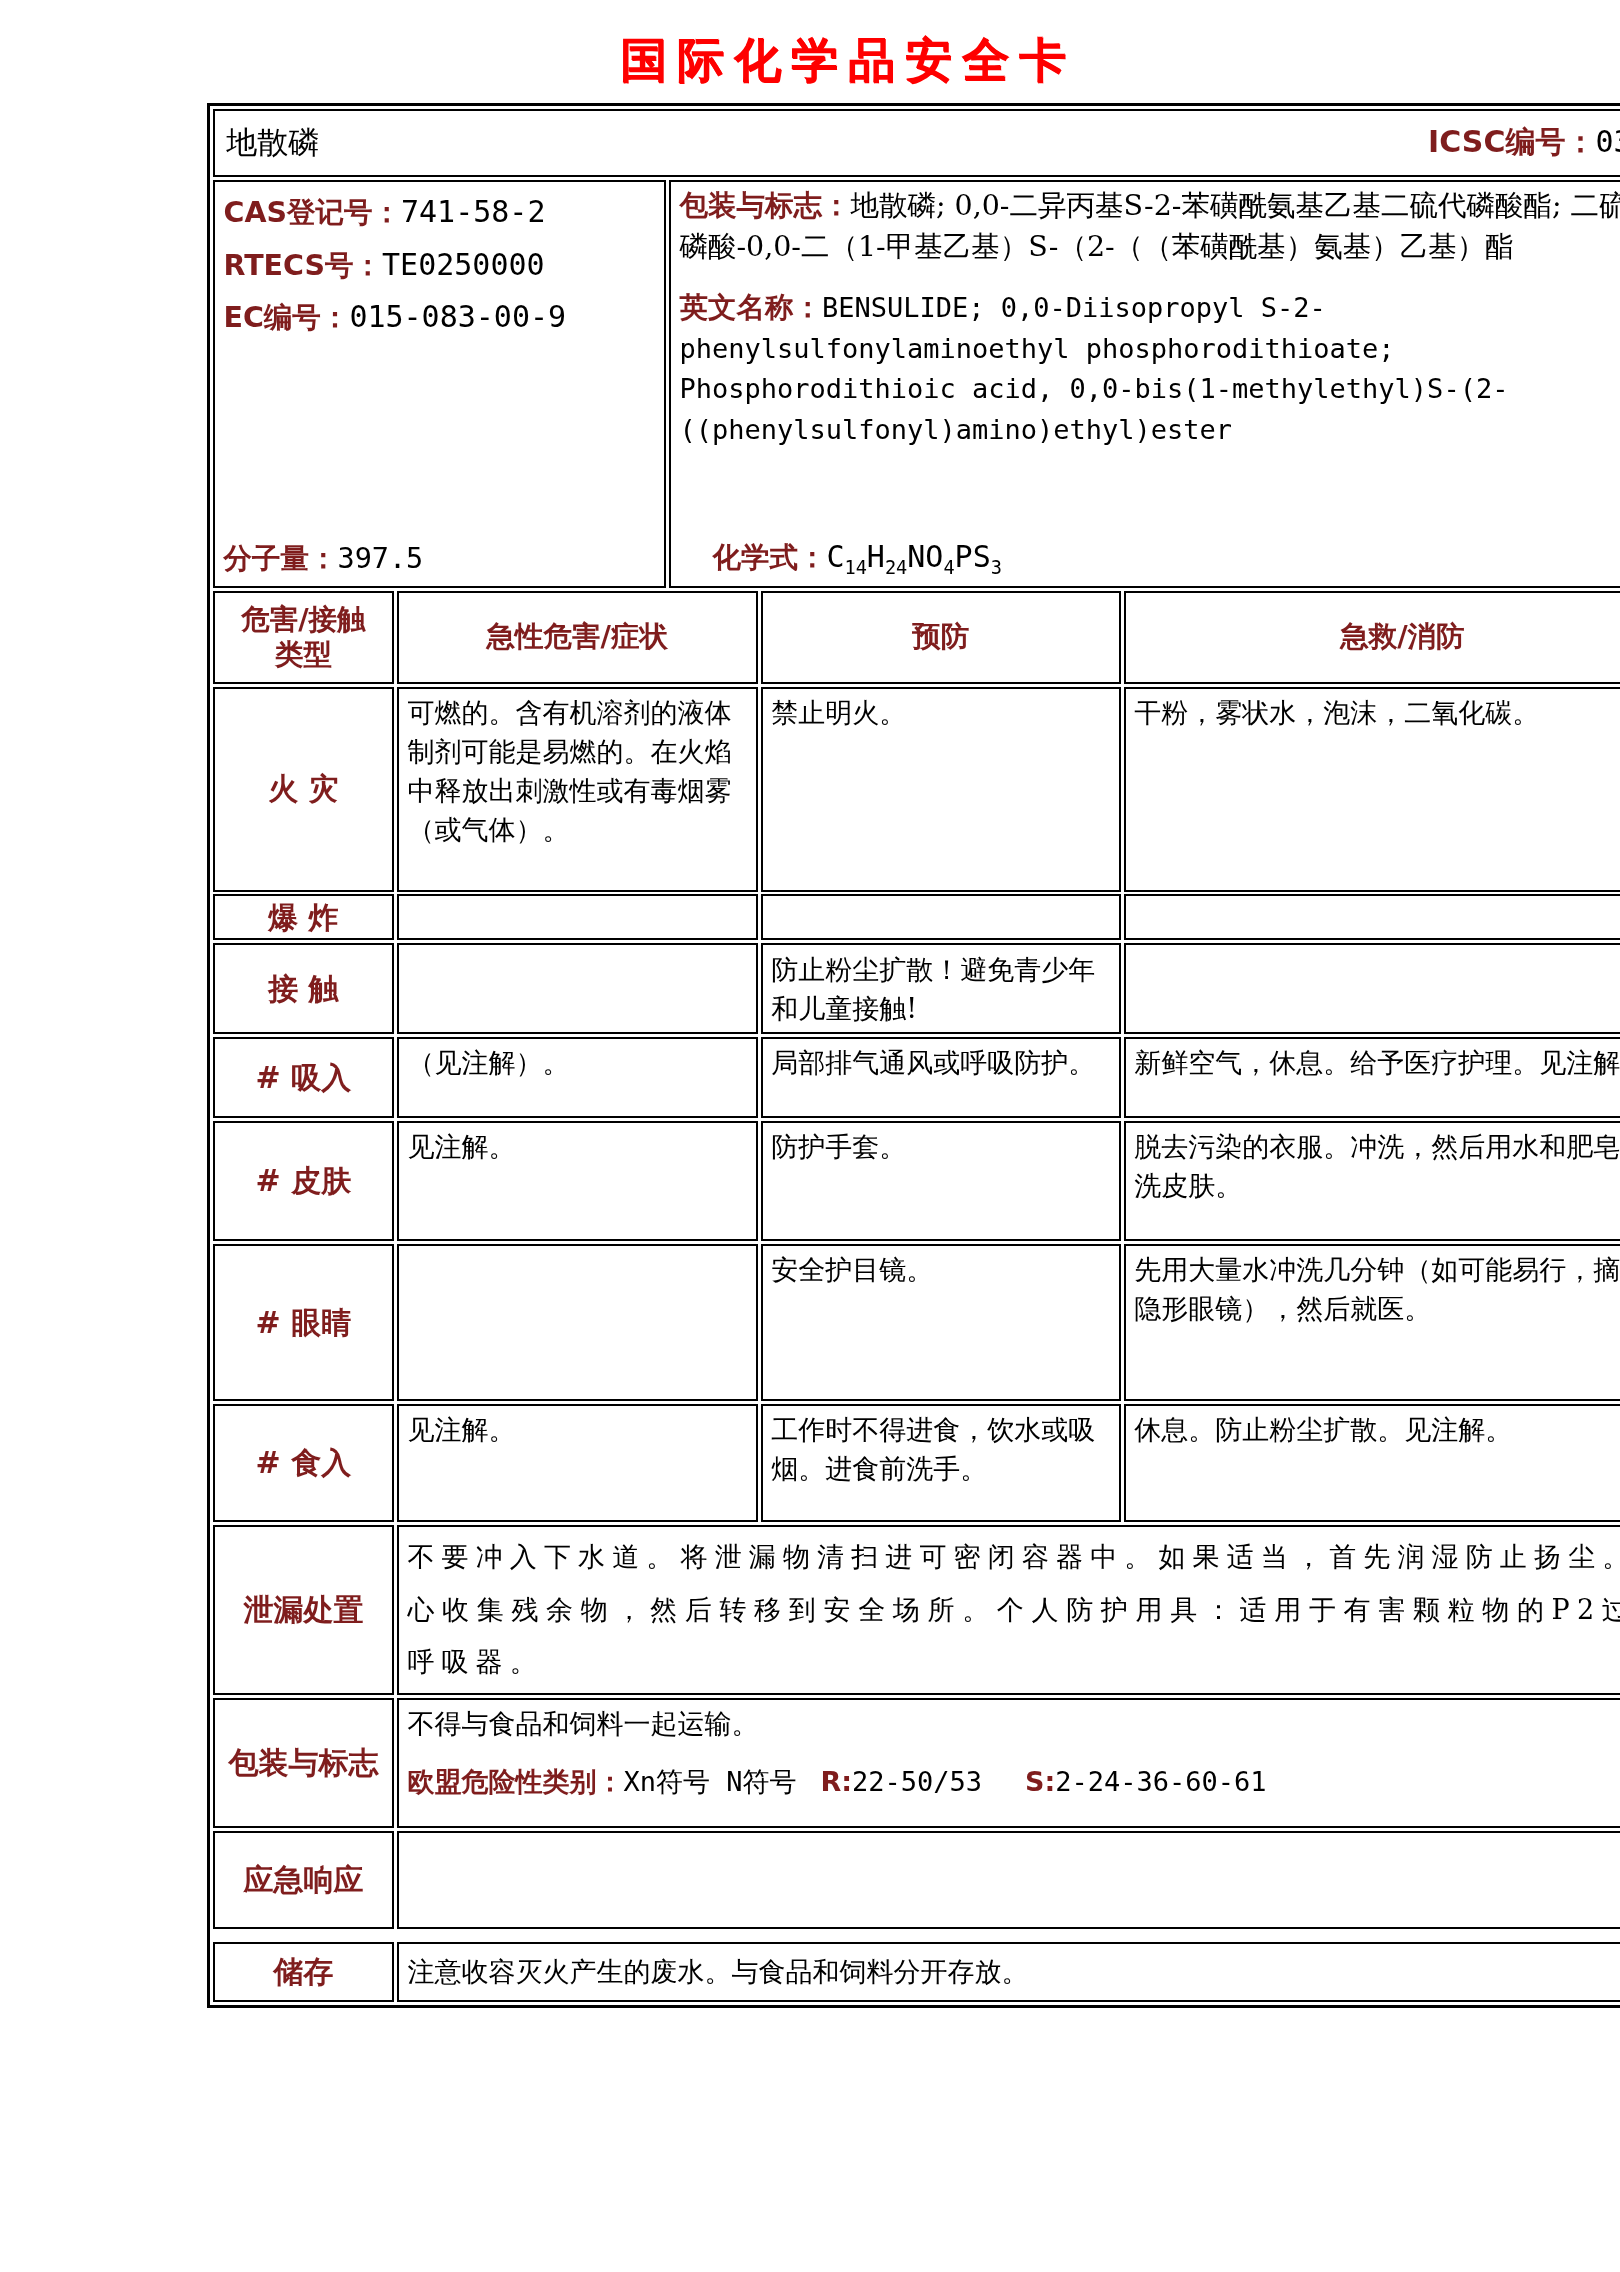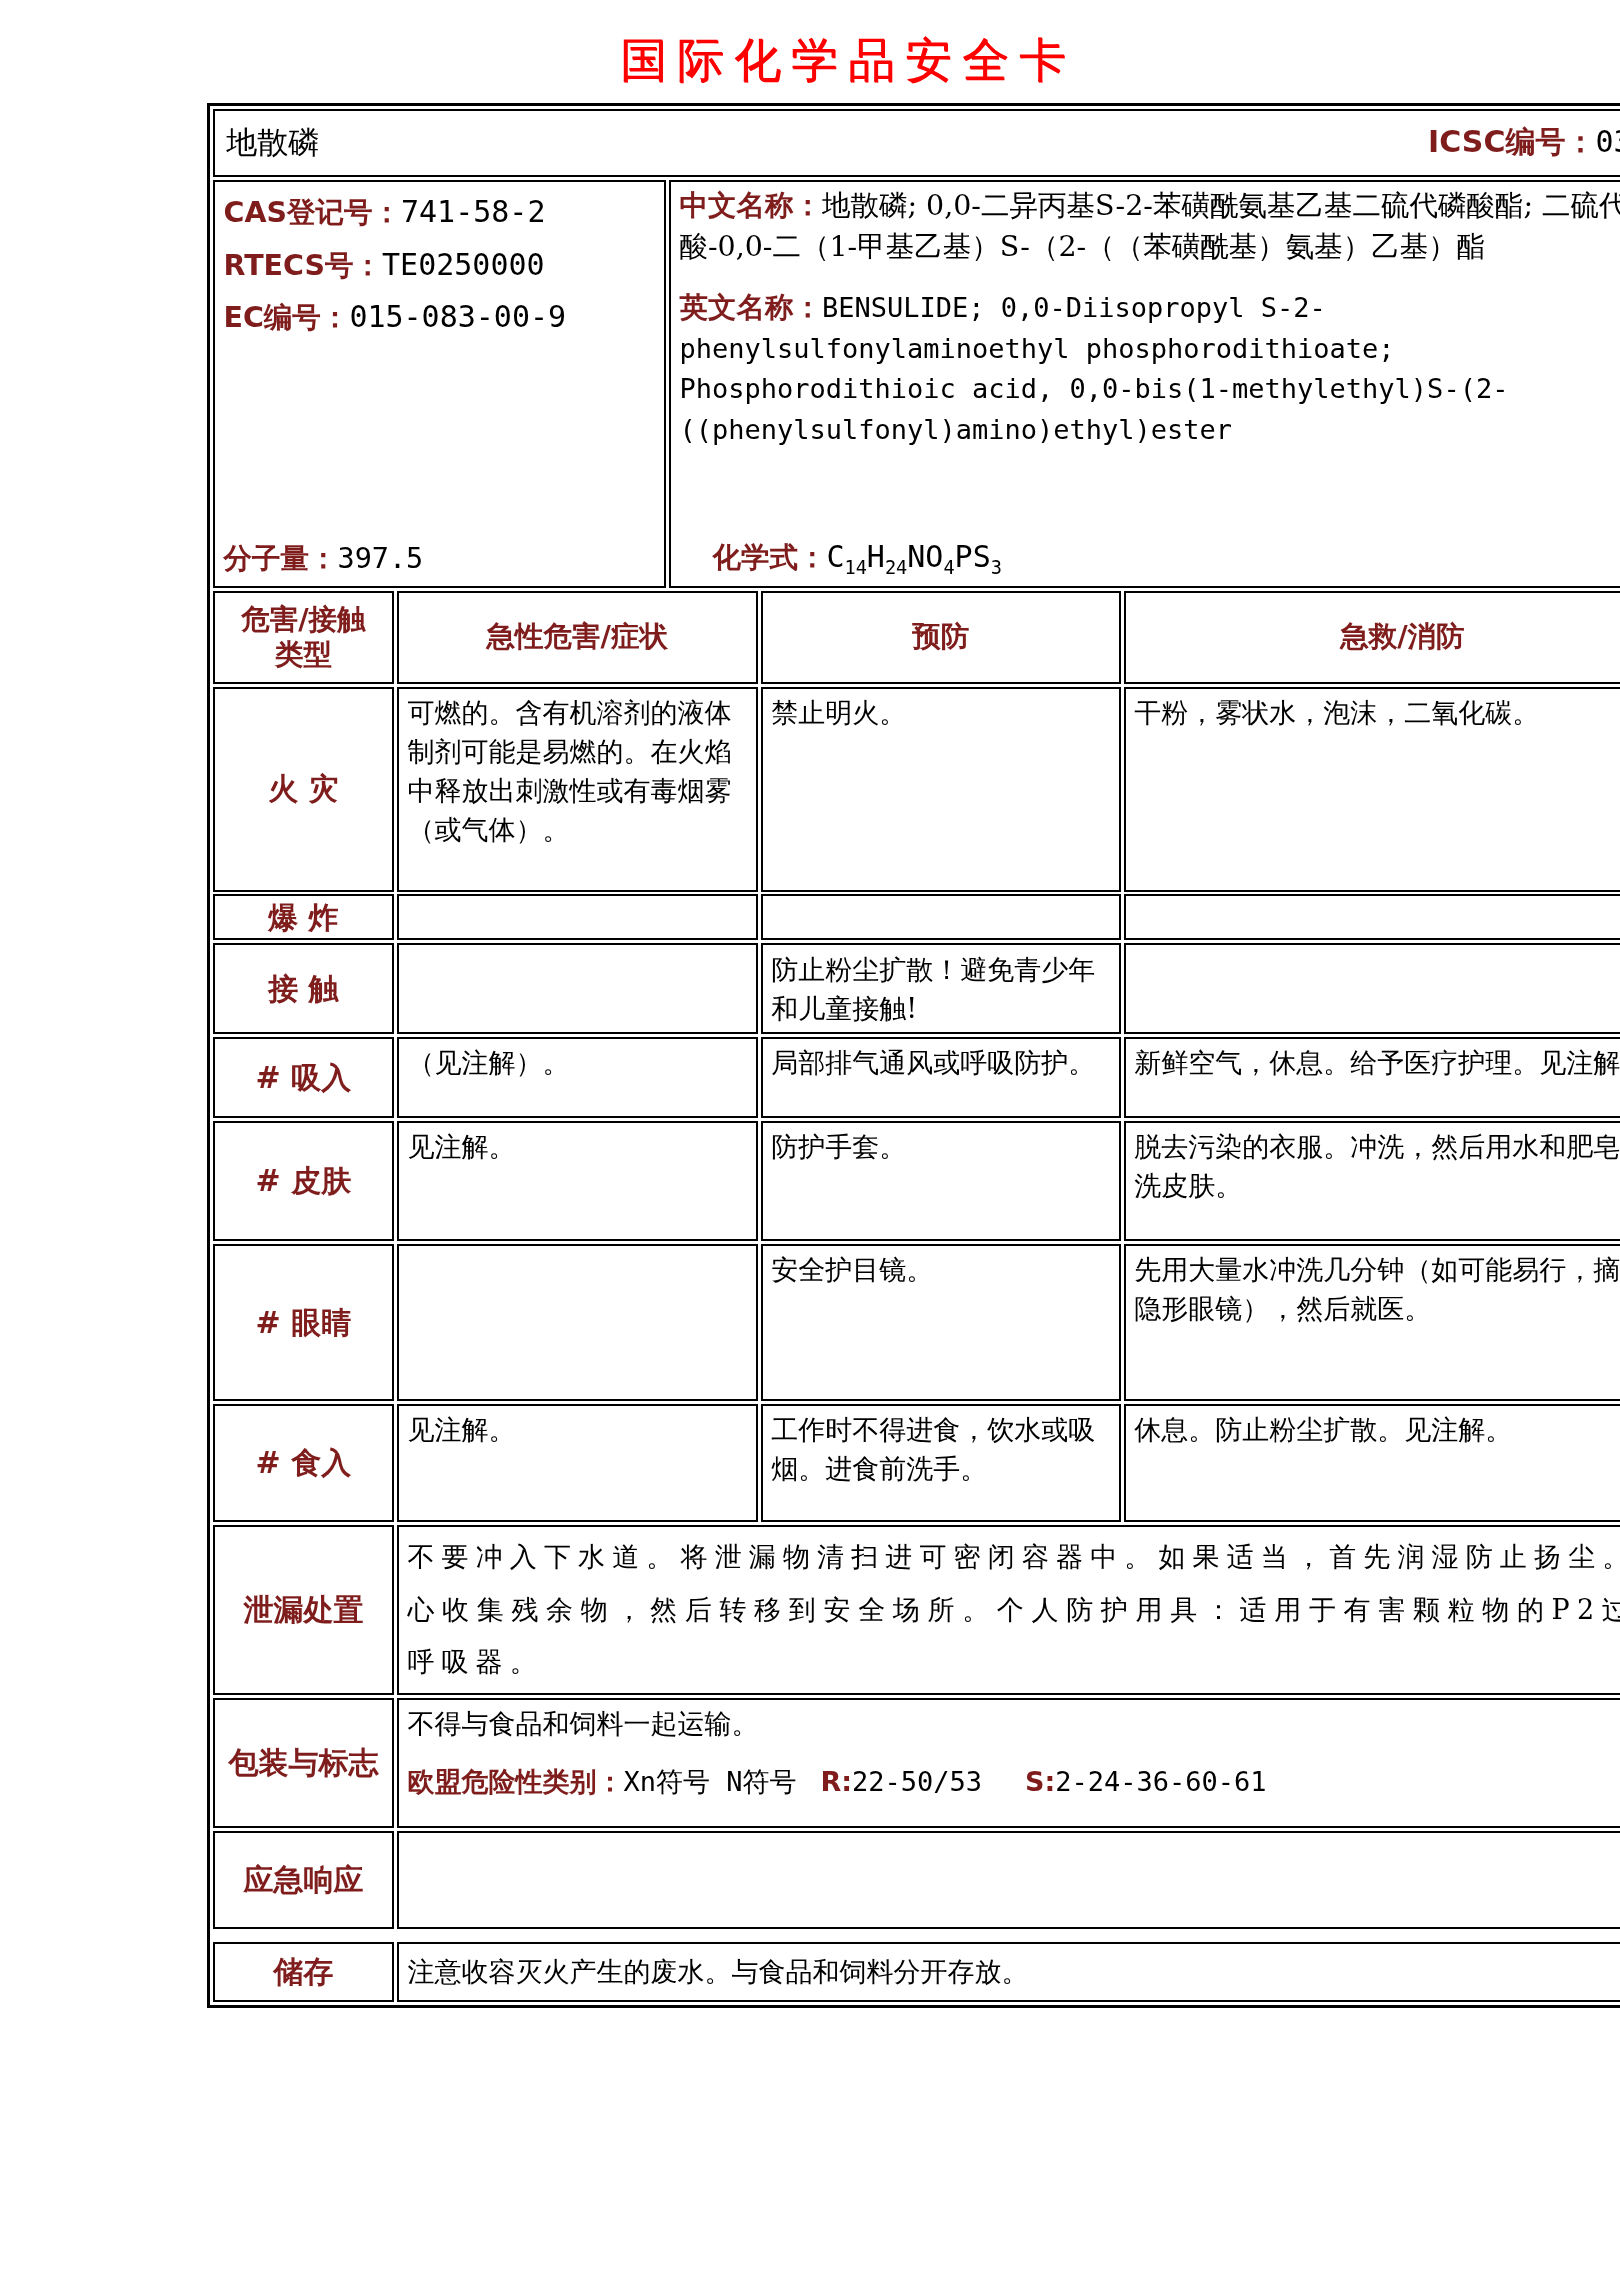--- a/index.html
+++ b/index.html
@@ -1,21 +1,21 @@
 <!DOCTYPE html>
 <html style="font-size:11.4px"><head>
 <meta charset="utf-8">
 <style>
   html,body{margin:0;padding:0;background:#ffffff;}
   body{width:1620px;height:2273px;position:relative;color:#000;
        font-family:"DejaVu Serif","Liberation Serif",serif;}
 
   .page-title{position:absolute;top:28.5px;left:170px;width:1356px;text-align:center;
       font-family:"DejaVu Sans","Liberation Sans",sans-serif;
-      font-weight:normal;font-size:47px;color:#fe0000;letter-spacing:10px;
+      font-weight:bold;font-size:47px;color:#fe0000;letter-spacing:10px;
       text-shadow:0.7px 0.7px 0 #fe0000;}
 
   
   .card{position:absolute;left:207px;top:103px;width:1480px;box-sizing:border-box;
       border:3.6px solid #000;padding:2.9px;display:flex;flex-direction:column;row-gap:2.9px;}
   .row{display:flex;column-gap:2.9px;align-items:stretch;}
   .cell{border:2.1px solid #000;box-sizing:border-box;padding:4.3px 8.6px;background:#fff;}
 
   
   .cfull{flex:1 1 auto;}
@@ -89,21 +89,21 @@
       </div>
       <div class="idline">
         <span class="blue">EC编号：</span><span class="mono">015-083-00-9</span>
       </div>
       <div class="mw-line">
         <span class="blue">分子量：</span><span class="mono">397.5</span>
       </div>
     </div>
     <div class="cell bR namecell">
       <div class="cn-name">
-        <span class="blue">中文名称：</span><span>地散磷; 0,0-二异丙基S-2-苯磺酰氨基乙基二硫代磷酸酯; 二硫代磷酸-0,0-二（1-甲基乙基）S-（2-（（苯磺酰基）氨基）乙基）酯</span>
+        <span class="blue">包装与标志：</span><span>地散磷; 0,0-二异丙基S-2-苯磺酰氨基乙基二硫代磷酸酯; 二硫代磷酸-0,0-二（1-甲基乙基）S-（2-（（苯磺酰基）氨基）乙基）酯</span>
       </div>
       <div class="en-name">
         <span class="blue">英文名称：</span><span class="mono">BENSULIDE; 0,0-Diisopropyl S-2-phenylsulfonylaminoethyl phosphorodithioate; Phosphorodithioic acid, 0,0-bis(1-methylethyl)S-(2-((phenylsulfonyl)amino)ethyl)ester</span>
       </div>
       <div class="formula-line">
         <span class="blue">化学式：</span><span class="mono">C<sub>14</sub>H<sub>24</sub>NO<sub>4</sub>PS<sub>3</sub></span>
       </div>
     </div>
   </div>
 

